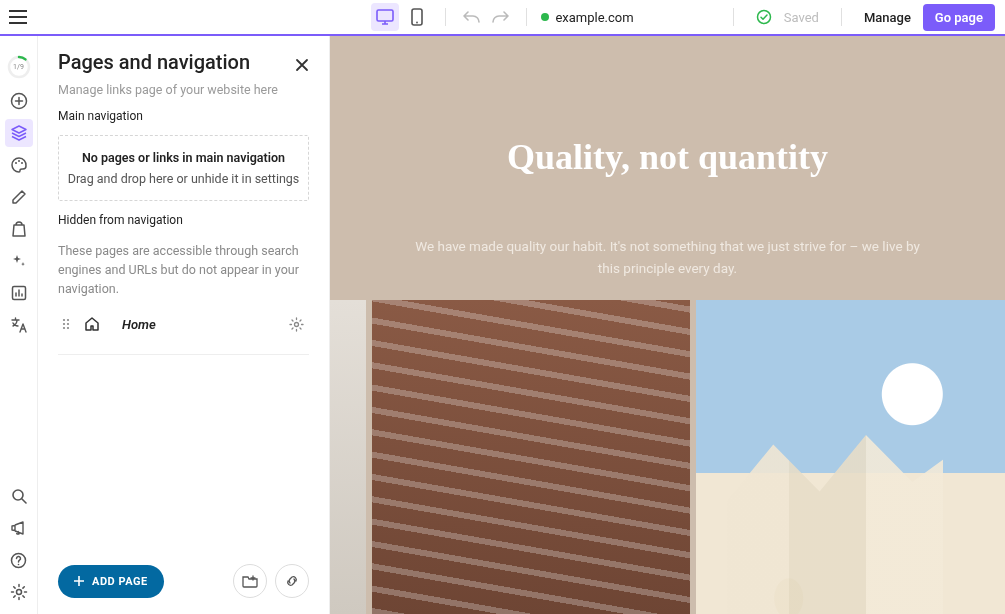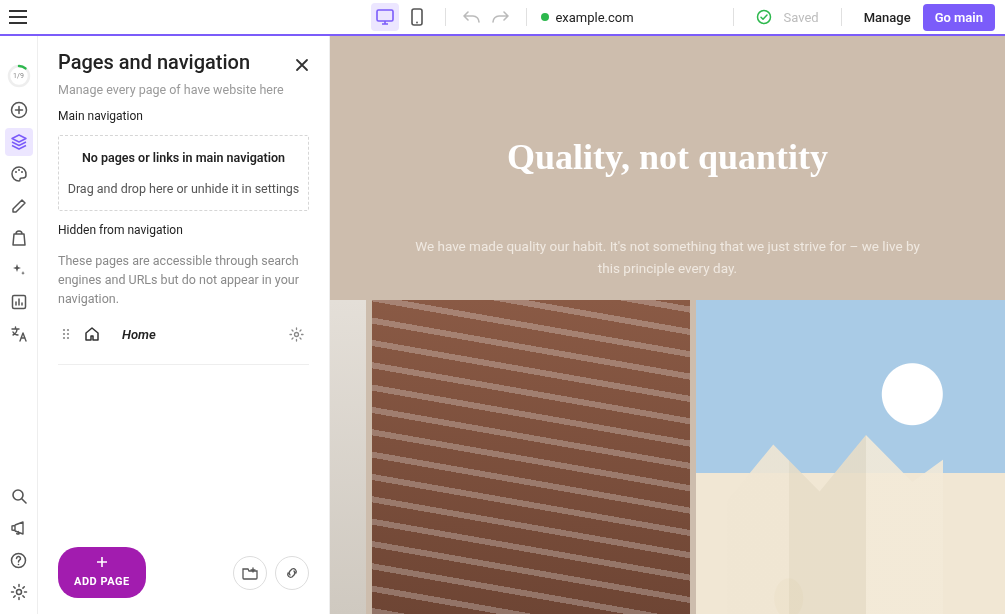--- a/index.html
+++ b/index.html
@@ -62,56 +62,56 @@
     width:38px; border-right:1px solid #eee; display:flex; flex-direction:column; align-items:center;
     padding-top:8px; gap:4px;
   }
   .rail-btn {
     width:28px; height:28px; display:flex; align-items:center; justify-content:center;
     border-radius:4px; cursor:pointer; color:#555;
   }
   .rail-btn.active { background:#ece6ff; color:#7b5cfa; }
   .rail-spacer { flex:1; }
   .progress-ring {
-    width:24px; height:24px; position:relative; margin-top:20px; margin-bottom:4px;
+    width:24px; height:24px; position:relative; margin-top:11px; margin-bottom:4px;
   }
   .progress-text { position:absolute; top:50%; left:50%; transform:translate(-50%,-50%); font-size:7px; color:#888;}
   
   .panel {
     width:292px; border-right:1px solid #eee; padding:14px 20px 16px; display:flex; flex-direction:column;
     position:relative;
   }
   .panel-close {
     position:absolute; top:18px; right:16px; width:22px; height:22px;
     display:flex; align-items:center; justify-content:center; cursor:pointer;
   }
   .panel h1 { font-size:20px; font-weight:500;}
   .panel-sub { color:#9a9a9a; font-size:12.5px; margin-top:8px;}
   .section-title { font-weight:400; font-size:12px; margin-top:12px;}
   .dropzone {
     margin-top:12px; border:1px dashed #d6d6d6; border-radius:2px; text-align:center;
     padding:14px 8px;
   }
   .dropzone-main { font-weight:600; font-size:12.5px;}
-  .dropzone-sub { margin-top:16px; font-size:12.5px; color:#555;}
+  .dropzone-sub { margin-top:6px; font-size:12.5px; color:#555;}
   .hidden-desc { color:#8a8a8a; font-size:12.5px; margin-top:15px; line-height:1.5;}
   .page-row {
     display:flex; align-items:center; height:40px; margin-top:6px; cursor:pointer;
   }
   .drag-handle { width:16px; color:#888; display:flex; justify-content:center;}
   .home-icon { width:28px; display:flex; justify-content:center; color:#555; margin-left:4px;}
   .page-label { margin-left:16px; font-weight:600; font-size:13px; flex:1;font-style:italic;}
   .gear-small { width:20px; color:#888;}
   .panel-hr { border:none; border-top:1px solid #eee; margin-top:10px;}
   .panel-bottom {
     margin-top:auto; display:flex; align-items:center; gap:10px; padding-top:12px;
   }
   .add-page {
-    background:#a21caf; color:#fff; border-radius:20px; padding:10px 16px; display:flex; align-items:center;
-    gap:8px; font-size:11px; font-weight:700; letter-spacing:.5px; cursor:pointer;flex-direction:column;
+    background:#0369a1; color:#fff; border-radius:20px; padding:10px 16px; display:flex; align-items:center;
+    gap:8px; font-size:11px; font-weight:700; letter-spacing:.5px; cursor:pointer;
   }
   .circle-btn {
     width:34px; height:34px; border:1px solid #ddd; border-radius:50%; display:flex;
     align-items:center; justify-content:center; cursor:pointer; color:#555;
   }
   .panel-bottom-right { margin-left:auto; display:flex; gap:8px;}
   
   .canvas { flex:1; position:relative; background:#cdbdad; overflow:hidden;}
   .hero-title {
     position:absolute; top:100px; left:0; right:0; text-align:center;
@@ -191,21 +191,21 @@
     <div class="vdiv"></div>
     <div class="saved">
       <svg width="16" height="16" viewBox="0 0 16 16">
           <circle cx="8" cy="8" r="6.5" fill="none" stroke="#2db84d" stroke-width="1.5"></circle>
           <path d="M5 8.2l2 2L11 6" fill="none" stroke="#2db84d" stroke-width="1.5" stroke-linecap="round" stroke-linejoin="round"></path>
         </svg>
       <span>Saved</span>
     </div>
     <div class="vdiv"></div>
     <div class="preview">Manage</div>
-    <div class="golive">Go main</div>
+    <div class="golive">Go page</div>
   </div>
 </div>
 
 <div class="main">
 
   <div class="rail">
     <div class="progress-ring">
       <svg width="24" height="24" viewBox="0 0 24 24">
         <circle cx="12" cy="12" r="10" fill="none" stroke="#eee" stroke-width="2.5"></circle>
         <circle cx="12" cy="12" r="10" fill="none" stroke="#2db84d" stroke-width="2.5" stroke-dasharray="7 56" stroke-linecap="round" transform="rotate(-90 12 12)"></circle>
@@ -284,21 +284,21 @@
     </div>
   </div>
 
   <div class="panel">
     <div class="panel-close">
       <svg width="14" height="14" viewBox="0 0 14 14">
           <path d="M2 2l10 10M12 2L2 12" stroke="#333" stroke-width="1.8" stroke-linecap="round"></path>
         </svg>
     </div>
     <h1>Pages and navigation</h1>
-    <div class="panel-sub">Manage every page of have website here</div>
+    <div class="panel-sub">Manage links page of your website here</div>
 
     <div class="section-title">Main navigation</div>
     <div class="dropzone">
       <div class="dropzone-main">No pages or links in main navigation</div>
       <div class="dropzone-sub">Drag and drop here or unhide it in settings</div>
     </div>
 
     <div class="section-title">Hidden from navigation</div>
     <div class="hidden-desc">These pages are accessible through search engines and URLs but do not appear in your navigation.</div>
 

